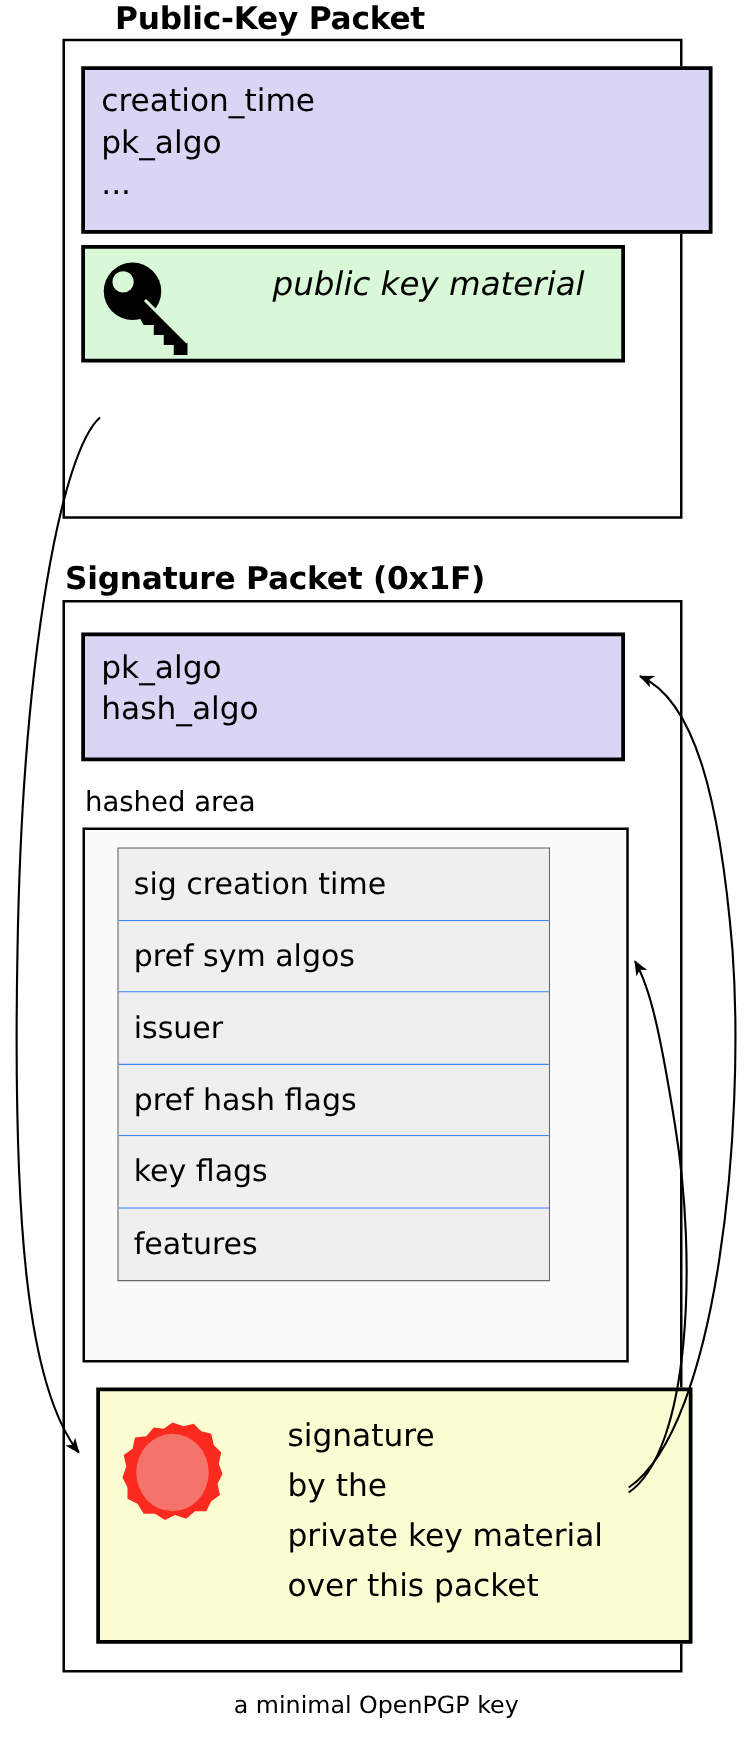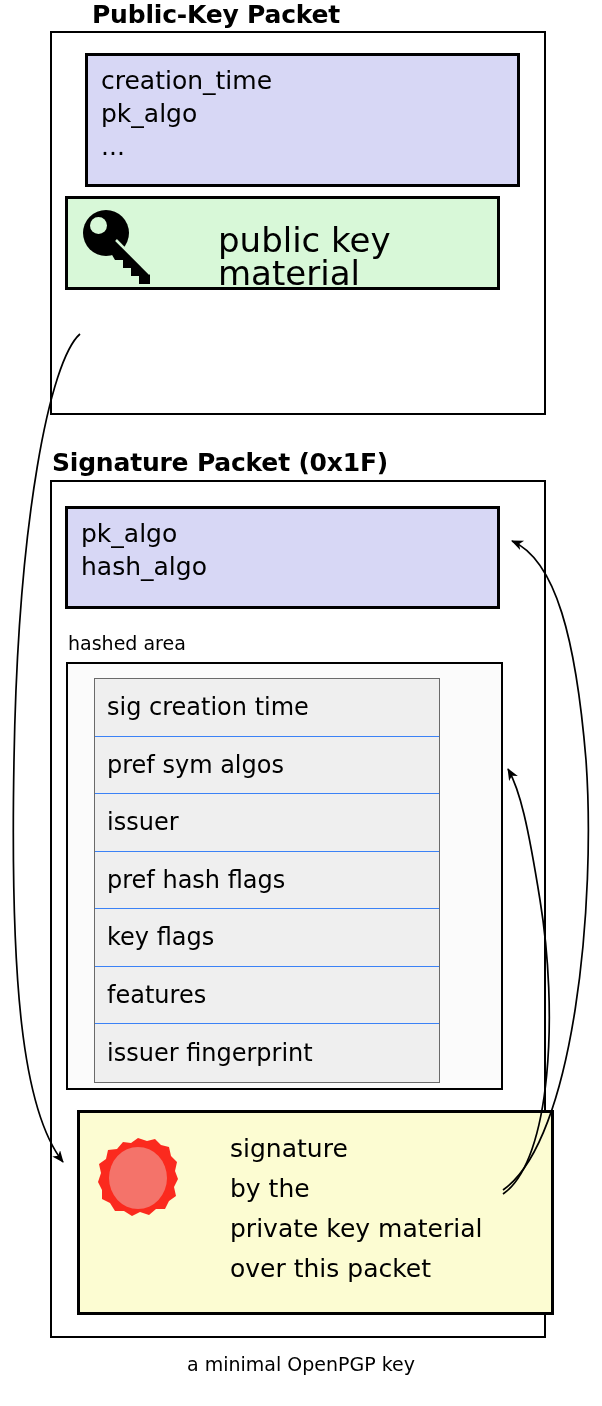--- a/index.html
+++ b/index.html
@@ -31,37 +31,37 @@
     position:absolute;box-sizing:border-box;border:3px solid #000000;
   }
   .field-box .lines{
     position:absolute;left:13px;top:8px;right:6px;
     font-size:25px;line-height:33px;white-space:pre-line;
   }
   .blue{background:#d7d7f5;}
   .green{background:#d8f8d8;}
   .yellow{background:#fcfcd2;}
 
-  #box-pk-fields{left:65px;top:53px;width:435px;height:134px;margin-left:20px;}
+  #box-pk-fields{left:65px;top:53px;width:505px;height:134px;}
   #box-pk-material{left:65px;top:196px;width:435px;height:94px;}
   #box-sig-fields{left:65px;top:506px;width:435px;height:103px;}
   #box-sig-blob{left:65px;top:1110px;width:477px;height:205px;margin-left:12px;}
 
   
   #box-pk-material .icon-text{
-    position:absolute;left:150px;top:25px;font-size:34px;line-height:33px;
+    position:absolute;left:150px;top:13px;font-size:26px;line-height:33px;font-style:italic;
   }
   #box-sig-blob .icon-text{
     position:absolute;left:150px;top:16px;font-size:25px;line-height:40px;
     white-space:pre-line;
   }
 
   
   #hashed-label{
-    position:absolute;left:68px;top:628px;font-size:19px;line-height:30px;
+    position:absolute;left:68px;top:628px;font-size:22px;line-height:30px;
   }
   #hashed-container{
     position:absolute;left:66px;top:662px;width:437px;height:428px;
     box-sizing:border-box;border:2.5px solid #000000;background:#fbfbfb;
   }
   #hashed-rows{
     position:absolute;left:26px;top:14px;width:346px;
     box-sizing:border-box;border:1px solid #6a6a6a;
     background:#efefef;
   }
@@ -141,23 +141,20 @@
         </div>
         <div class="hashed-row">
           <span>pref hash flags</span>
         </div>
         <div class="hashed-row">
           <span>key flags</span>
         </div>
         <div class="hashed-row">
           <span>features</span>
         </div>
-        <div class="hashed-row">
-          <span>issuer fingerprint</span>
-        </div>
       </div>
   </div>
 
   <div class="field-box yellow" id="box-sig-blob">
     <svg class="icon-seal" viewBox="0 0 86 86">
       <path d="M43 3 L52 6 L60 4 L66 10 L74 12 L76 21 L82 27 L80 36
                L83 44 L79 52 L81 61 L74 66 L70 74 L61 74 L54 80
                L45 77 L37 81 L29 76 L20 76 L15 68 L7 64 L7 55
                L3 47 L6 38 L4 29 L11 24 L13 15 L22 14 L28 7
                L36 8 Z" fill="#fb2a1e"></path>

